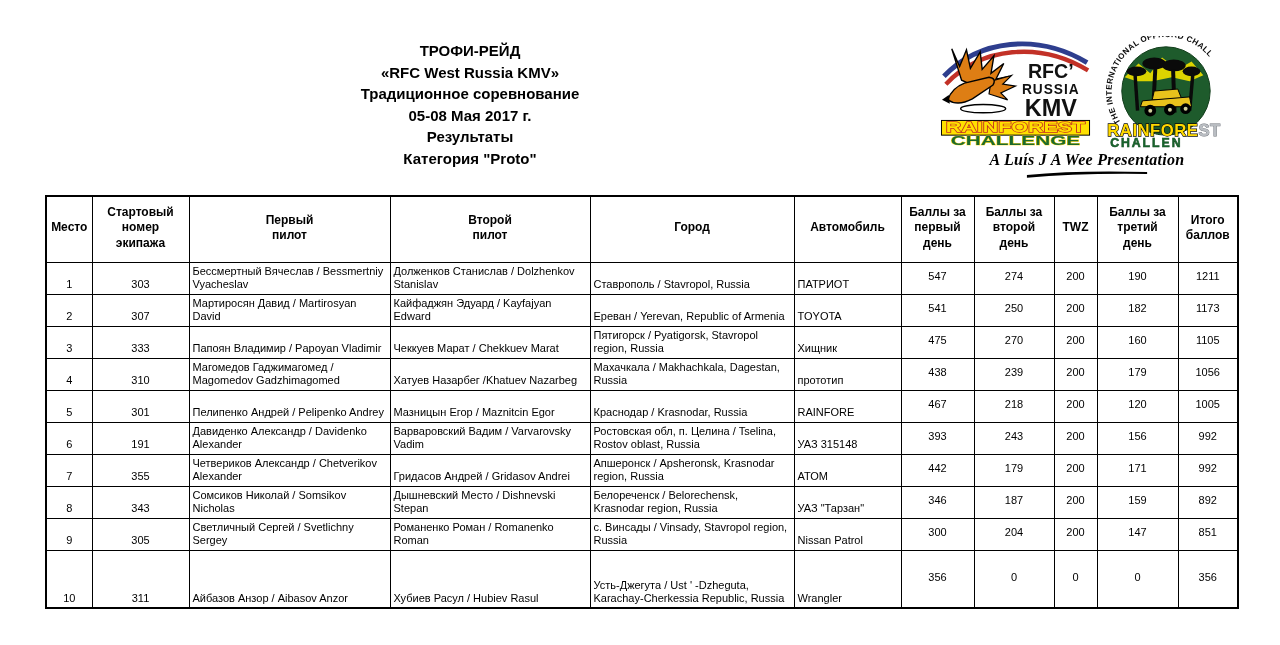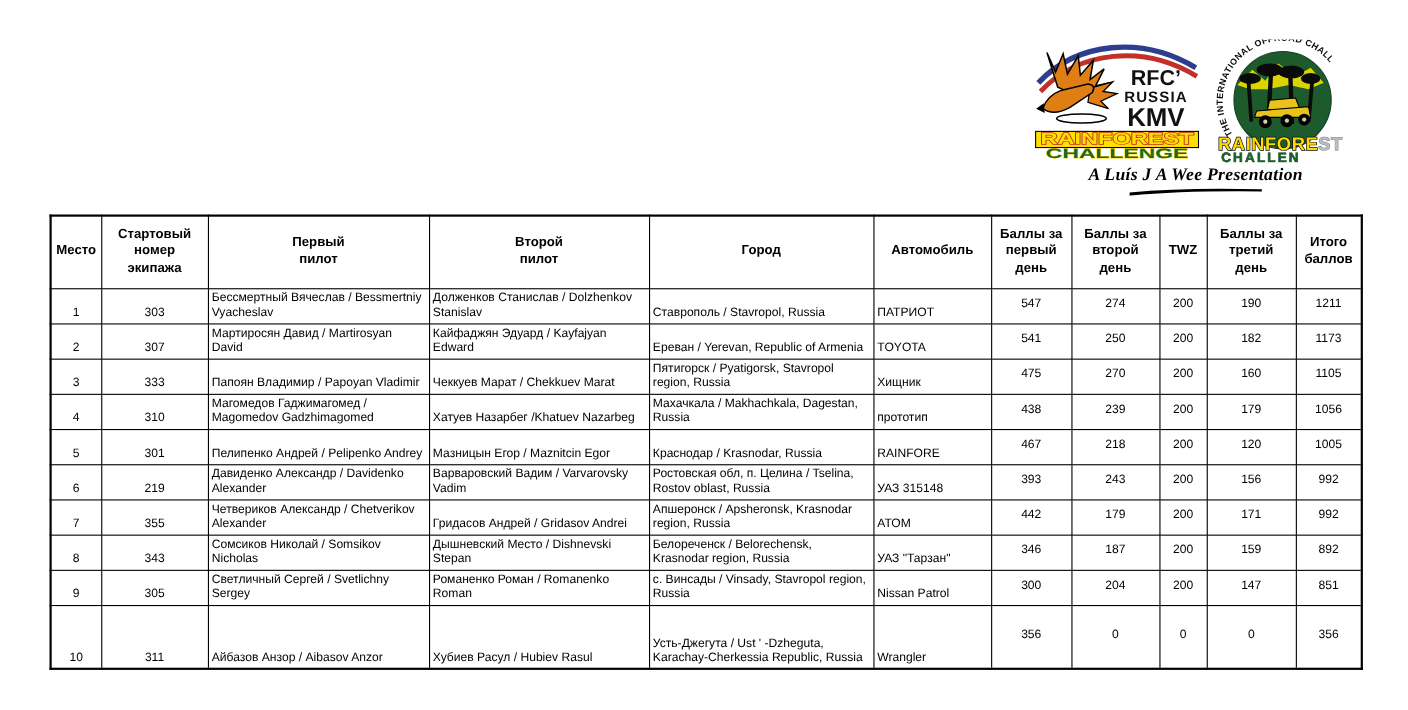--- a/index.html
+++ b/index.html
@@ -6,21 +6,21 @@
   .page{position:relative;width:1280px;height:645px;background:#ffffff;overflow:hidden;
         font-family:"Liberation Sans","DejaVu Sans",sans-serif;color:#000;}
 
   
   .title{position:absolute;top:40px;left:250px;width:440px;text-align:center;
          font-size:15px;font-weight:700;line-height:21.6px;}
 
   
   .logos{position:absolute;top:36px;left:936px;width:302px;display:flex;
          flex-direction:column;align-items:center;}
-  .logos-row{display:flex;gap:3px;align-items:flex-start;}
+  .logos-row{display:flex;gap:3px;align-items:center;}
   .tagline{margin-top:3px;font-family:"Liberation Serif","DejaVu Serif",serif;
            font-style:italic;font-weight:700;font-size:16px;letter-spacing:.3px;}
   .swoosh{margin-top:1px;}
 
   
   .tablewrap{position:absolute;top:195px;left:45px;}
   table.results{border-collapse:collapse;table-layout:fixed;width:1192px;
                 border:2px solid #000;}
   table.results th,table.results td{border:1px solid #000;padding:0 3px 2px 3px;
                 overflow:hidden;}
@@ -34,20 +34,28 @@
   td.c2,td.c3,td.c4{text-align:left;vertical-align:bottom;margin-top:33px;}
   td.c5{vertical-align:bottom;}
   td.c6,td.c7,td.c8,td.c9,td.c10{text-align:center;vertical-align:middle;}
   svg text{font-family:"Liberation Sans","DejaVu Sans",sans-serif;}
 </style>
 </head>
 <body>
 
 <div class="page">
 
+  <div class="title">
+    <div>ТРОФИ-РЕЙД</div>
+    <div>«RFC West Russia KMV»</div>
+    <div>Традиционное соревнование</div>
+    <div>05-08 Мая 2017 г.</div>
+    <div>Результаты</div>
+    <div>Категория "Proto"</div>
+  </div>
 
   <div class="logos">
     <div class="logos-row">
 
       <svg width="152" height="110" viewBox="0 0 155 112">
         <path d="M4,40 C40,2 100,-4 150,26" fill="none" stroke-width="5" stroke="#2E3E8E"></path>
         <path d="M6,48 C42,10 102,4 151,34" fill="none" stroke-width="4.5" stroke="#C23127"></path>
         <g>
           <path d="M12,12 L20,30 L27,13 L31,32 L41,15 L43,33 L55,19 L52,37 L65,27 L57,43 L70,40 L57,50 L40,52 L22,44 Z" stroke="#000" stroke-width="1.4" fill="#DE7E14"></path>
           <path d="M52,45 L73,39 L64,48 L77,50 L62,57 L69,64 L50,58 Z" stroke="#000" stroke-width="1.2" fill="#DE7E14"></path>
@@ -209,21 +217,21 @@
             <td class="c4">Краснодар / Krasnodar, Russia</td>
             <td class="c5">RAINFORE</td>
             <td class="c6">467</td>
             <td class="c7">218</td>
             <td class="c8">200</td>
             <td class="c9">120</td>
             <td class="c10">1005</td>
           </tr>
           <tr>
             <td class="c0">6</td>
-            <td class="c1">219</td>
+            <td class="c1">191</td>
             <td class="c2">Давиденко Александр / Davidenko Alexander</td>
             <td class="c3">Варваровский Вадим / Varvarovsky Vadim</td>
             <td class="c4">Ростовская обл, п. Целина / Tselina, Rostov oblast, Russia</td>
             <td class="c5">УАЗ 315148</td>
             <td class="c6">393</td>
             <td class="c7">243</td>
             <td class="c8">200</td>
             <td class="c9">156</td>
             <td class="c10">992</td>
           </tr>

